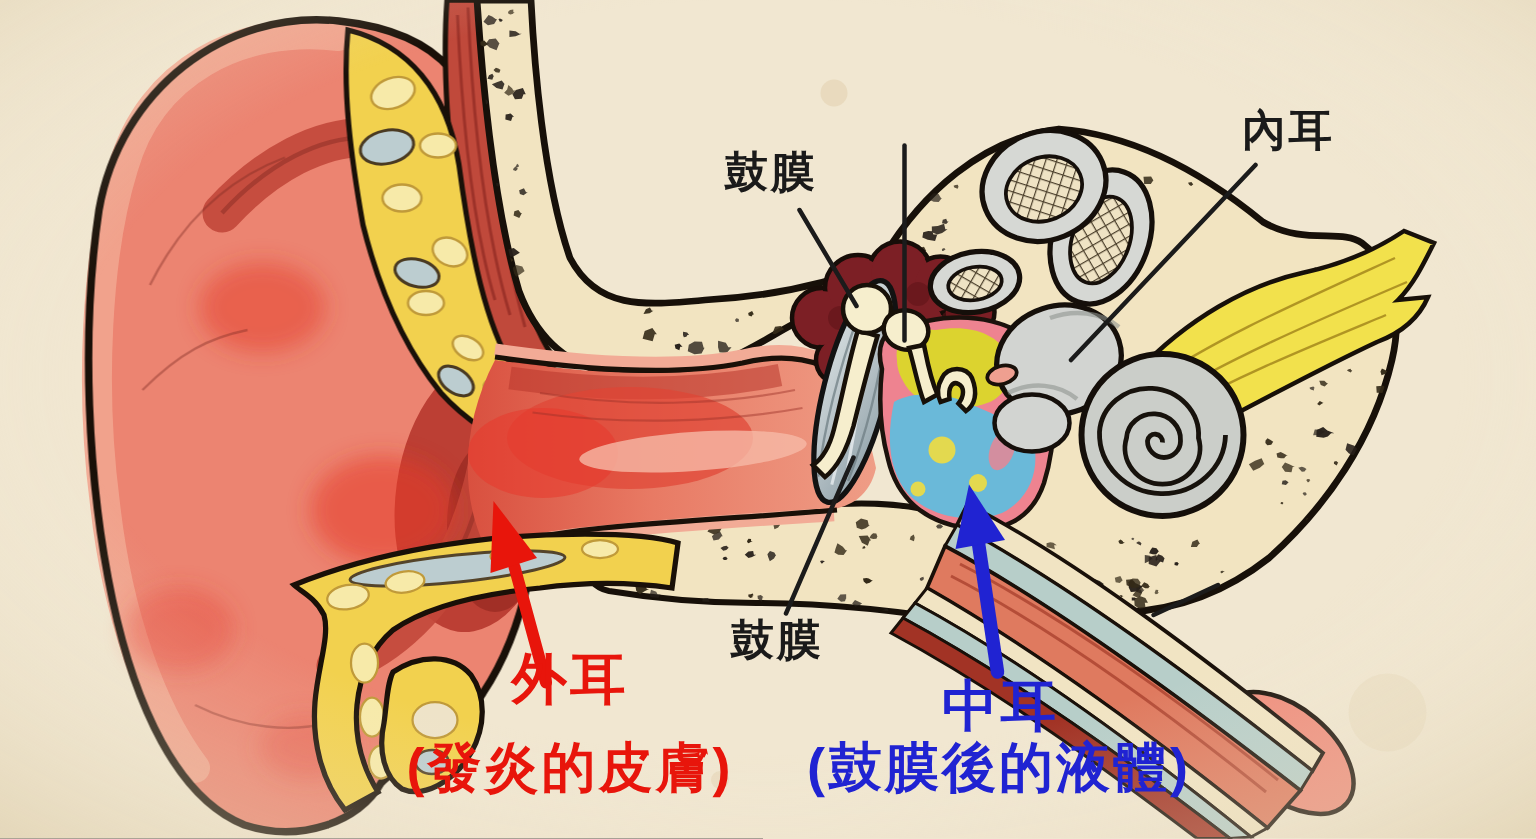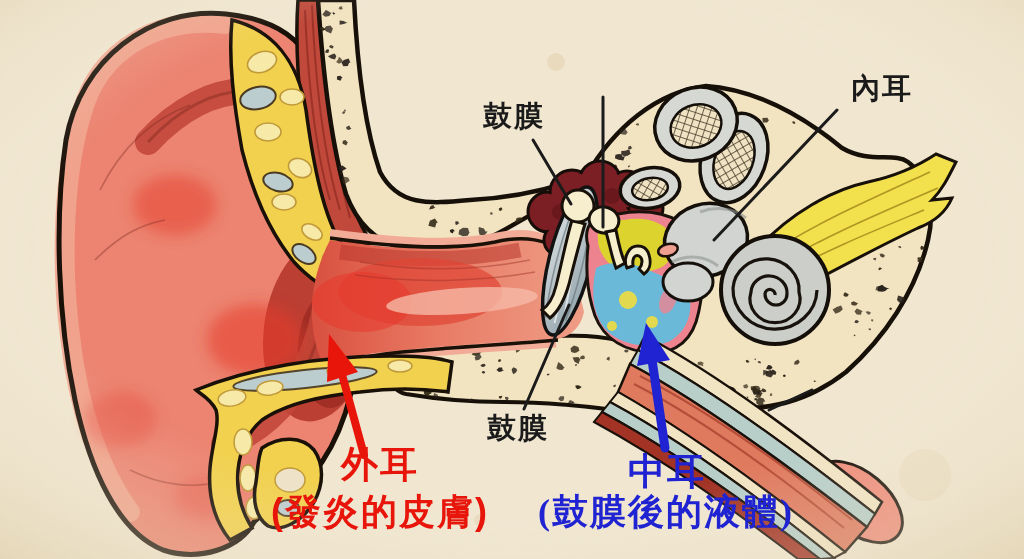--- a/index.html
+++ b/index.html
@@ -428,19 +428,19 @@
 
   <g>
     <line x1="665" y1="448" x2="652" y2="360" stroke-width="9" stroke-linecap="round" stroke="#2023d2"></line>
     <polygon points="646,323 670,360 637,366" fill="#2023d2"></polygon>
   </g>
 
   <rect width="1024" height="559" fill="url(#vig)" pointer-events="none"></rect>
 </svg>
 
 <div class="lbl sz30" style="left:514px;top:116px">鼓膜</div>
-<div class="lbl sz30" style="left:882px;top:88px">內耳</div>
+<div class="lbl sz30" style="left:859px;top:88px">內耳</div>
 <div class="lbl sz30" style="left:518px;top:428px">鼓膜</div>
-<div class="lbl sz37" style="left: 380px; top: 464px; color: rgb(232, 21, 11);">外耳</div>
+<div class="lbl sz37" style="left: 380px; top: 453px; color: rgb(232, 21, 11);">外耳</div>
 <div class="lbl sz36" style="left: 380px; top: 512px; color: rgb(232, 21, 11);">(發炎的皮膚)</div>
 <div class="lbl sz37" style="left: 667px; top: 471px; color: rgb(32, 35, 210);">中耳</div>
-<div class="lbl sz36" style="left: 666px; top: 512px; color: rgb(32, 35, 210); font-family: Liberation Serif, serif;">(鼓膜後的液體)</div>
+<div class="lbl sz36" style="left: 666px; top: 512px; color: rgb(32, 35, 210);">(鼓膜後的液體)</div>
 </div>
 
 </body></html>

